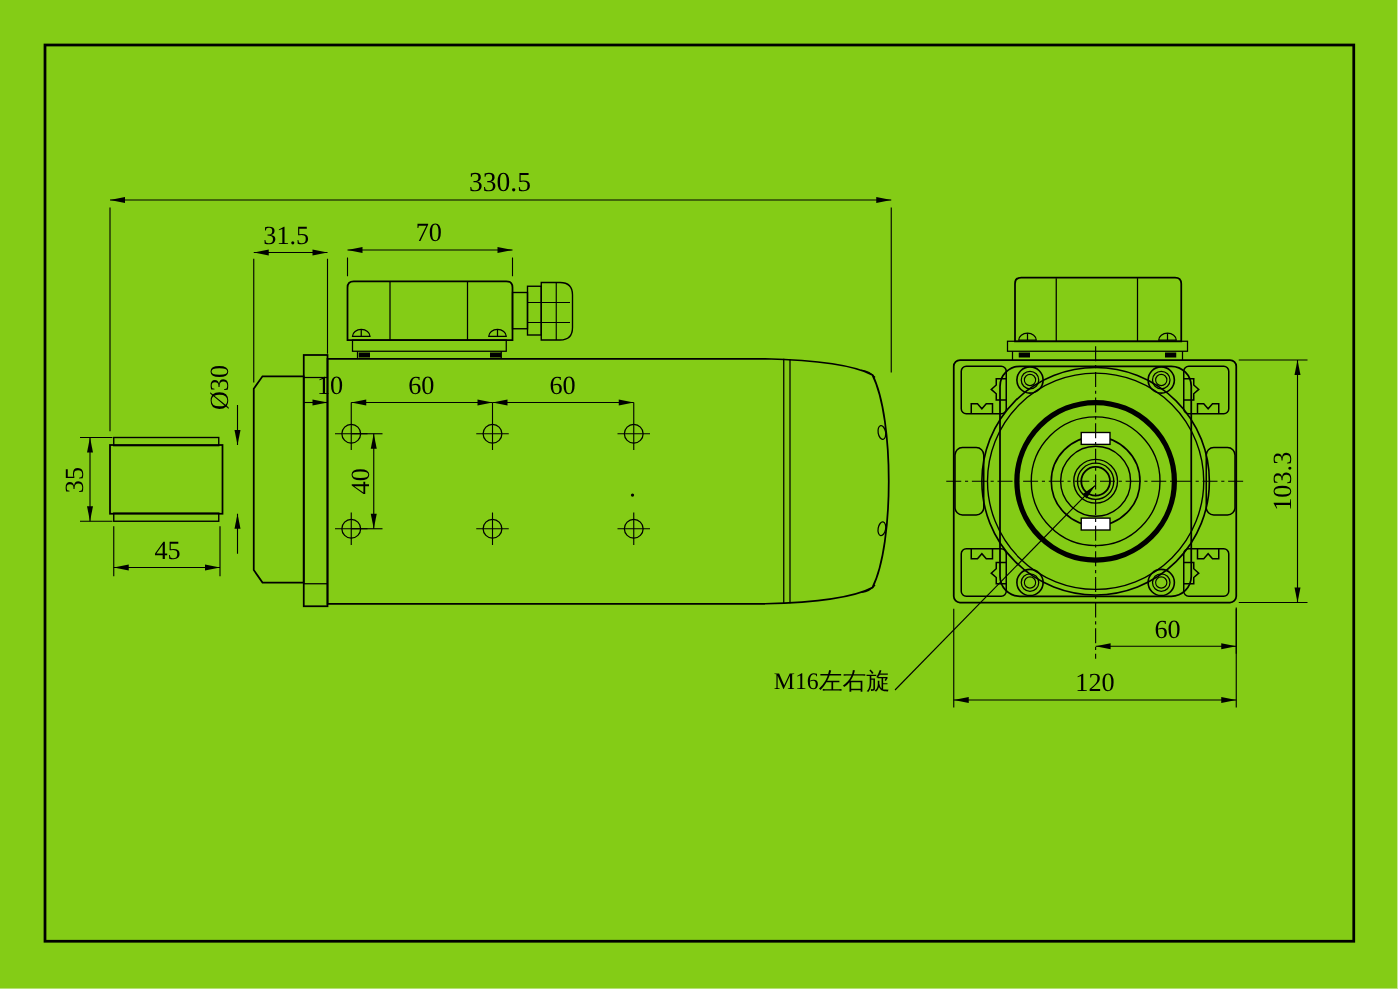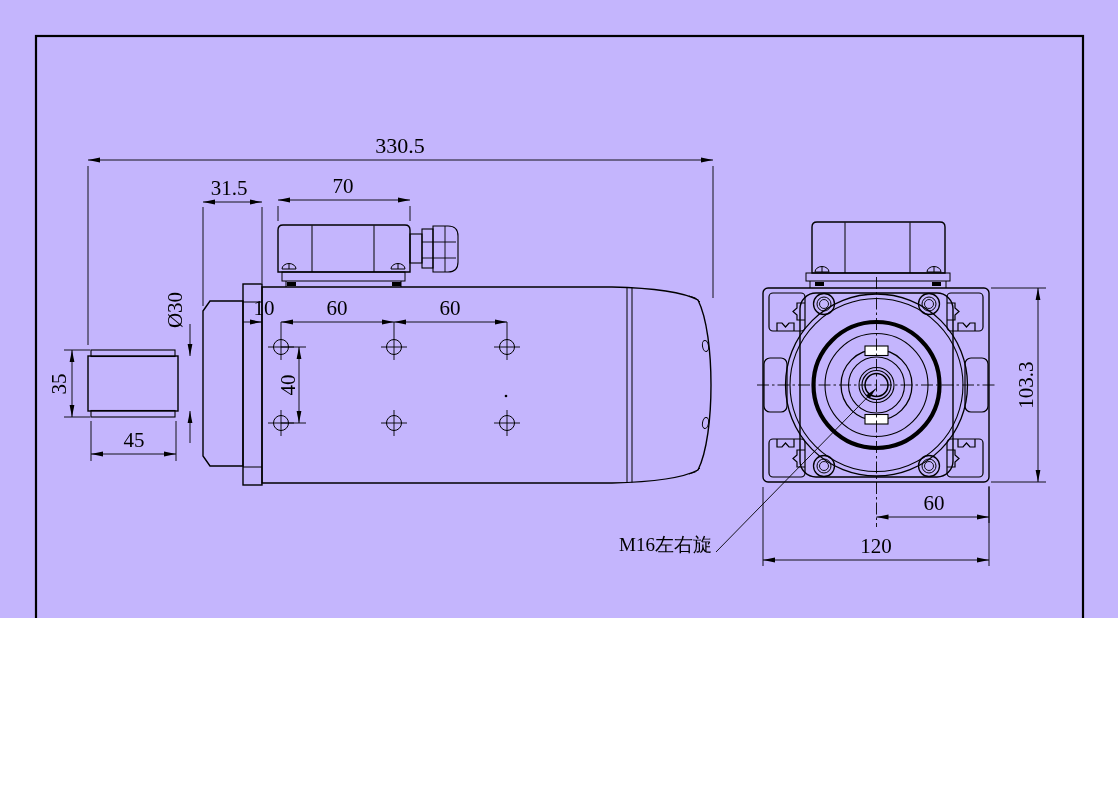--- a/index.html
+++ b/index.html
@@ -1,19 +1,19 @@
 <!DOCTYPE html>
 <html><head>
 <meta charset="utf-8">
 <style>
   html,body{margin:0;padding:0;background:#ffffff;}
   .canvas{
     position:relative;
-    width:1118px;height:618px;
-    background:#c4b5fd;
+    width:1118px;height:791px;
+    background:#84cc16;
     font-family:"Liberation Serif","DejaVu Serif",serif;
   }
   svg{position:absolute;left:0;top:0;}
   text{fill:#000;}
   .dimtxt{font-size:21px;}
   .dimtxt-lg{font-size:22px;}
   .cjk{font-size:19px;}
 </style>
 </head>
 <body>

